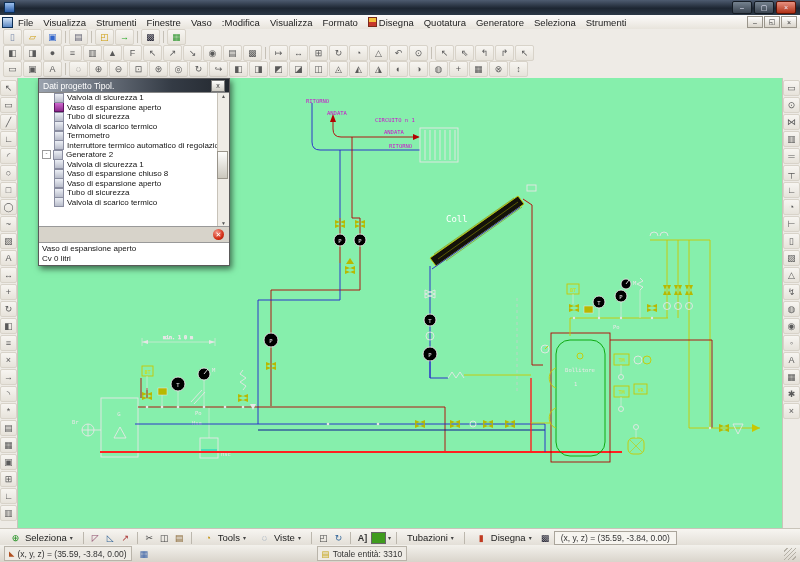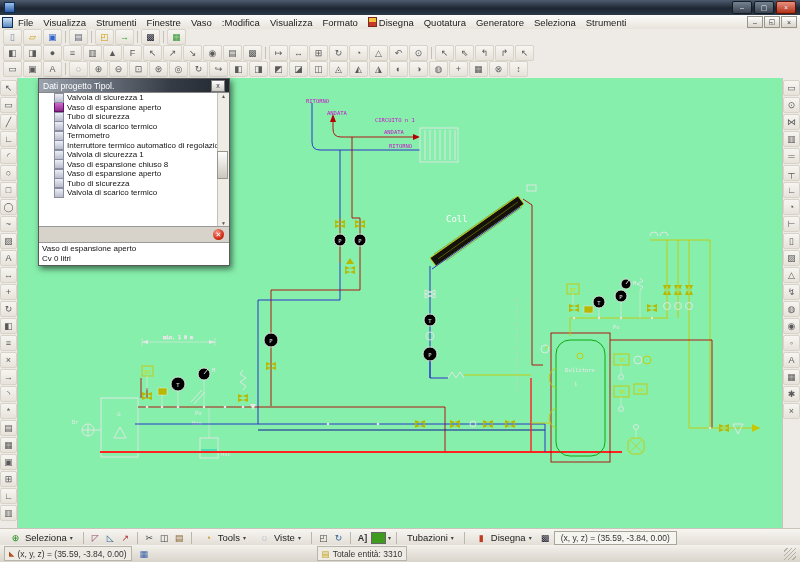--- a/index.html
+++ b/index.html
@@ -742,20 +742,25 @@
       <div class="tree-item lvl1">
 
         <span class="ticon"></span>
         <span>Termometro</span>
       </div>
       <div class="tree-item lvl1">
 
         <span class="ticon"></span>
         <span>Interruttore termico automatico di regolazione</span>
       </div>
+      <div class="tree-item lvl0">
+        <span class="exp">-</span>
+        <span class="ticon"></span>
+        <span>Generatore 2</span>
+      </div>
       <div class="tree-item lvl1">
 
         <span class="ticon"></span>
         <span>Valvola di sicurezza 1</span>
       </div>
       <div class="tree-item lvl1">
 
         <span class="ticon"></span>
         <span>Vaso di espansione chiuso 8</span>
       </div>

